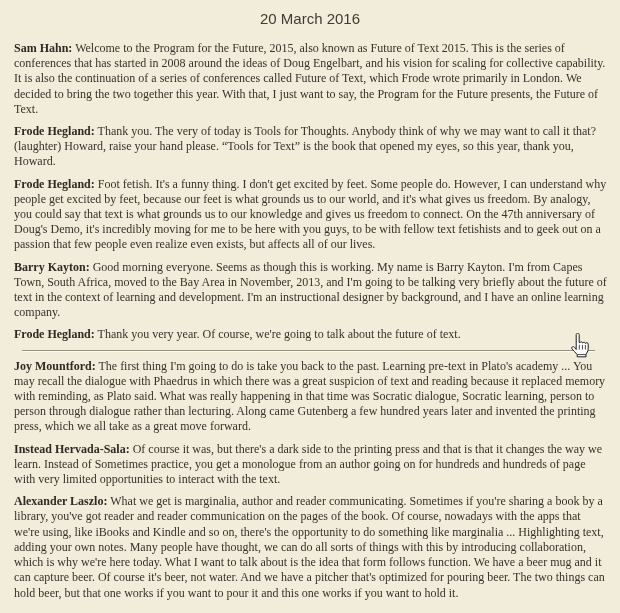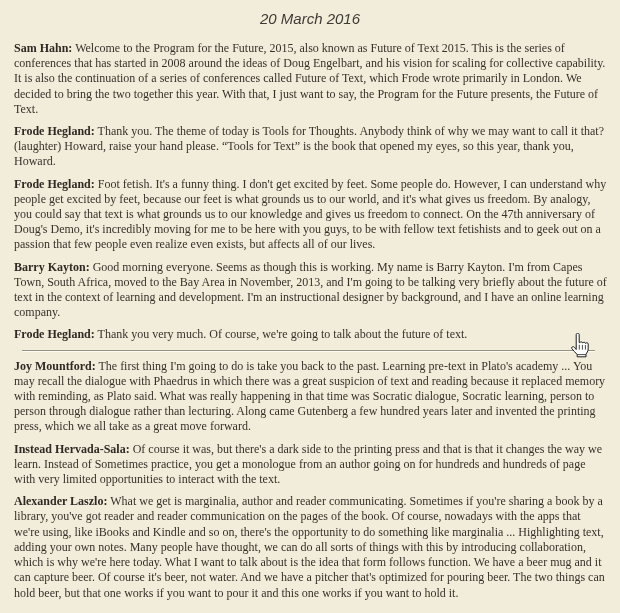--- a/index.html
+++ b/index.html
@@ -17,21 +17,20 @@
     color: #36322a;
   }
   .page-title {
     font-family: "Liberation Sans", "DejaVu Sans", sans-serif;
     font-size: 15px;
     font-weight: 400;
     color: #3e3b34;
     text-align: center;
     margin: 9px 0 13px 0;
     line-height: 19px;
-    font-style: italic;
   }
   .transcript {
     padding: 0 13px 0 14px;
   }
   .transcript p {
     margin: 7px 0;
     line-height: 15.2px;
     text-align: left;
   }
   .speaker {
@@ -61,27 +60,27 @@
 </style>
 </head>
 <body>
 
 <h1 class="page-title">20 March 2016</h1>
 
 <div class="transcript">
 
   <p><span class="speaker">Sam Hahn:</span> <span>Welcome to the Program for the Future, 2015, also known as Future of Text 2015. This is the series of conferences that has started in 2008 around the ideas of Doug Engelbart, and his vision for scaling for collective capability. It is also the continuation of a series of conferences called Future of Text, which Frode wrote primarily in London. We decided to bring the two together this year. With that, I just want to say, the Program for the Future presents, the Future of Text.</span></p>
 
-  <p><span class="speaker">Frode Hegland:</span> <span>Thank you. The theme of today is Tools for Thoughts. Anybody think of why we may want to call it that? (laughter) Howard, raise your hand please. “Tools for Text” is the book that opened my eyes, so this year, thank you, Howard.</span></p>
+  <p><span class="speaker">Frode Hegland:</span> <span>Thank you. The very of today is Tools for Thoughts. Anybody think of why we may want to call it that? (laughter) Howard, raise your hand please. “Tools for Text” is the book that opened my eyes, so this year, thank you, Howard.</span></p>
 
   <p><span class="speaker">Frode Hegland:</span> <span>Foot fetish. It's a funny thing. I don't get excited by feet. Some people do. However, I can understand why people get excited by feet, because our feet is what grounds us to our world, and it's what gives us freedom. By analogy, you could say that text is what grounds us to our knowledge and gives us freedom to connect. On the 47th anniversary of Doug's Demo, it's incredibly moving for me to be here with you guys, to be with fellow text fetishists and to geek out on a passion that few people even realize even exists, but affects all of our lives.</span></p>
 
   <p><span class="speaker">Barry Kayton:</span> <span>Good morning everyone. Seems as though this is working. My name is Barry Kayton. I'm from Capes Town, South Africa, moved to the Bay Area in November, 2013, and I'm going to be talking very briefly about the future of text in the context of learning and development. I'm an instructional designer by background, and I have an online learning company.</span></p>
 
-  <p><span class="speaker">Frode Hegland:</span> <span>Thank you very much. Of course, we're going to talk about the future of text.</span></p>
+  <p><span class="speaker">Frode Hegland:</span> <span>Thank you very year. Of course, we're going to talk about the future of text.</span></p>
 
   <hr class="section-divider">
 
   <p><span class="speaker">Joy Mountford:</span> <span>The first thing I'm going to do is take you back to the past. Learning pre-text in Plato's academy ... You may recall the dialogue with Phaedrus in which there was a great suspicion of text and reading because it replaced memory with reminding, as Plato said. What was really happening in that time was Socratic dialogue, Socratic learning, person to person through dialogue rather than lecturing. Along came Gutenberg a few hundred years later and invented the printing press, which we all take as a great move forward.</span></p>
 
   <p><span class="speaker">Instead Hervada-Sala:</span> <span>Of course it was, but there's a dark side to the printing press and that is that it changes the way we learn. Instead of Sometimes practice, you get a monologue from an author going on for hundreds and hundreds of page with very limited opportunities to interact with the text.</span></p>
 
   <p><span class="speaker">Alexander Laszlo:</span> <span>What we get is marginalia, author and reader communicating. Sometimes if you're sharing a book by a library, you've got reader and reader communication on the pages of the book. Of course, nowadays with the apps that we're using, like iBooks and Kindle and so on, there's the opportunity to do something like marginalia ... Highlighting text, adding your own notes. Many people have thought, we can do all sorts of things with this by introducing collaboration, which is why we're here today. What I want to talk about is the idea that form follows function. We have a beer mug and it can capture beer. Of course it's beer, not water. And we have a pitcher that's optimized for pouring beer. The two things can hold beer, but that one works if you want to pour it and this one works if you want to hold it.</span></p>
 
 </div>

